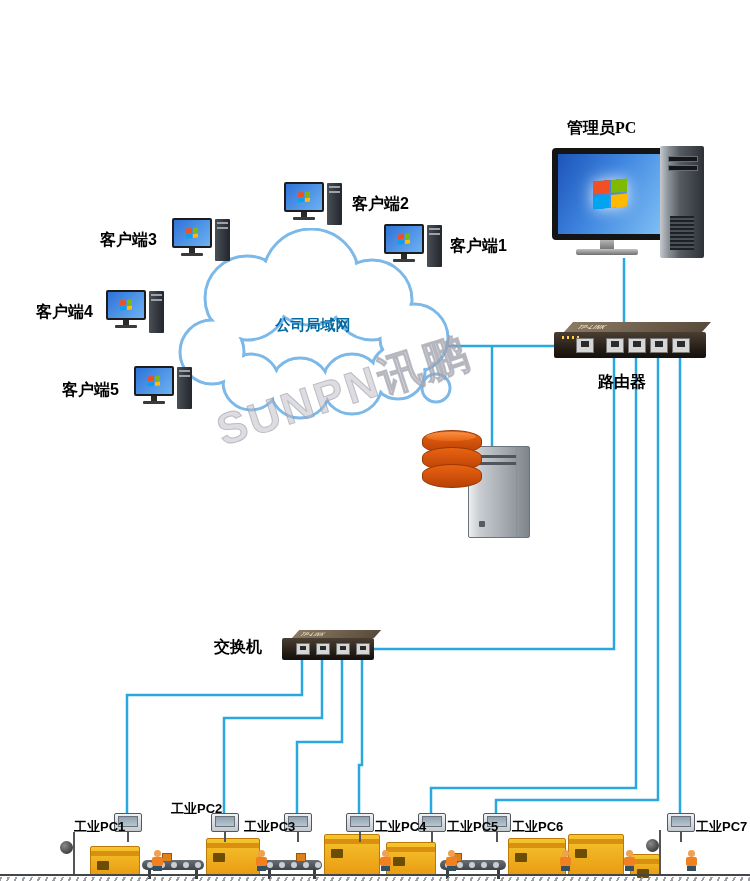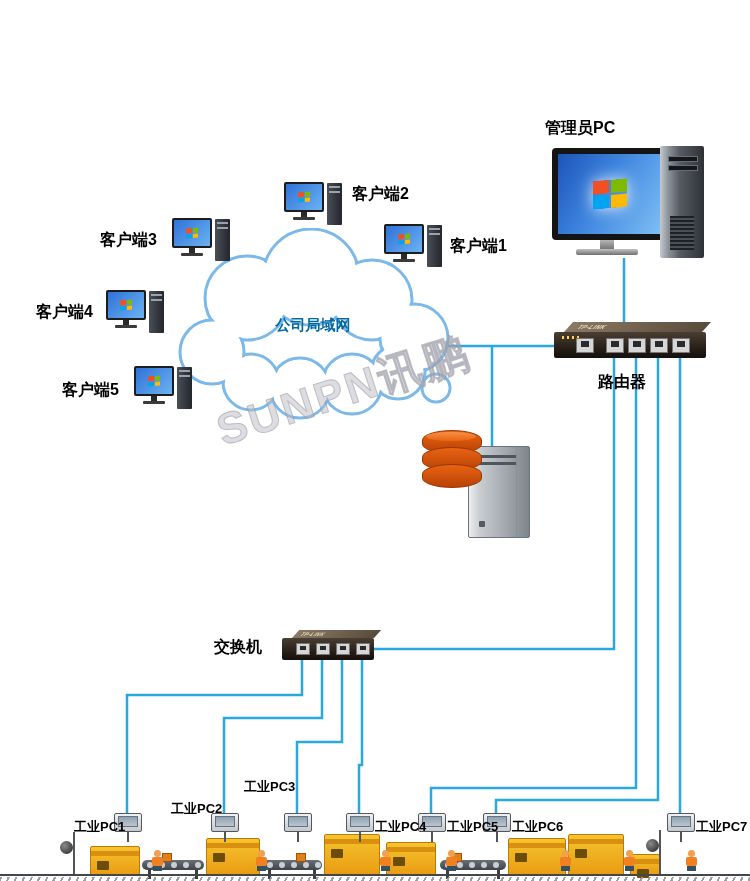--- a/index.html
+++ b/index.html
@@ -188,21 +188,21 @@
           <b></b>
         </span>
       </div>
     <div class="neck"></div>
       <div class="base"></div>
     <div class="twr">
         <i></i>
         <i></i>
       </div>
   </div>
-  <div class="nlabel" style="left:352px;top:184px;">客户端2</div>
+  <div class="nlabel" style="left:352px;top:194px;">客户端2</div>
 
   <div class="client" style="left:172px;top:218px;">
     <div class="mon">
         <span class="wl">
           <b></b>
           <b></b>
           <b></b>
           <b></b>
         </span>
       </div>
@@ -244,21 +244,21 @@
       </div>
     <div class="neck"></div>
       <div class="base"></div>
     <div class="twr">
         <i></i>
         <i></i>
       </div>
   </div>
   <div class="nlabel" style="left:62px;top:380px;">客户端5</div>
 
-  <div class="nlabel" style="left:545px;top:118px;">管理员PC</div>
+  <div class="nlabel" style="left:567px;top:118px;font-family:Liberation Serif, serif;">管理员PC</div>
   <div class="adminmon">
     <span class="wl big">
         <b></b>
         <b></b>
         <b></b>
         <b></b>
       </span>
   </div>
   <div class="adminneck"></div>
   <div class="adminbase"></div>
@@ -315,21 +315,21 @@
       <div class="scr"></div>
       <div class="stand"></div>
     </div>
 
   <div class="ipc-label" style="left:171px;top:800px;width:38px;text-align:center;">工业PC2</div>
   <div class="ipc" style="left:211px;top:813px;">
       <div class="scr"></div>
       <div class="stand"></div>
     </div>
 
-  <div class="ipc-label" style="left:244px;top:778px;width:38px;text-align:left;">工业PC3</div>
+  <div class="ipc-label" style="left:244px;top:818px;width:38px;text-align:left;">工业PC3</div>
   <div class="ipc" style="left:284px;top:813px;">
       <div class="scr"></div>
       <div class="stand"></div>
     </div>
 
   <div class="ipc" style="left:346px;top:813px;">
       <div class="scr"></div>
       <div class="stand"></div>
     </div>
   <div class="ipc-label" style="left:375px;top:818px;">工业PC4</div>

